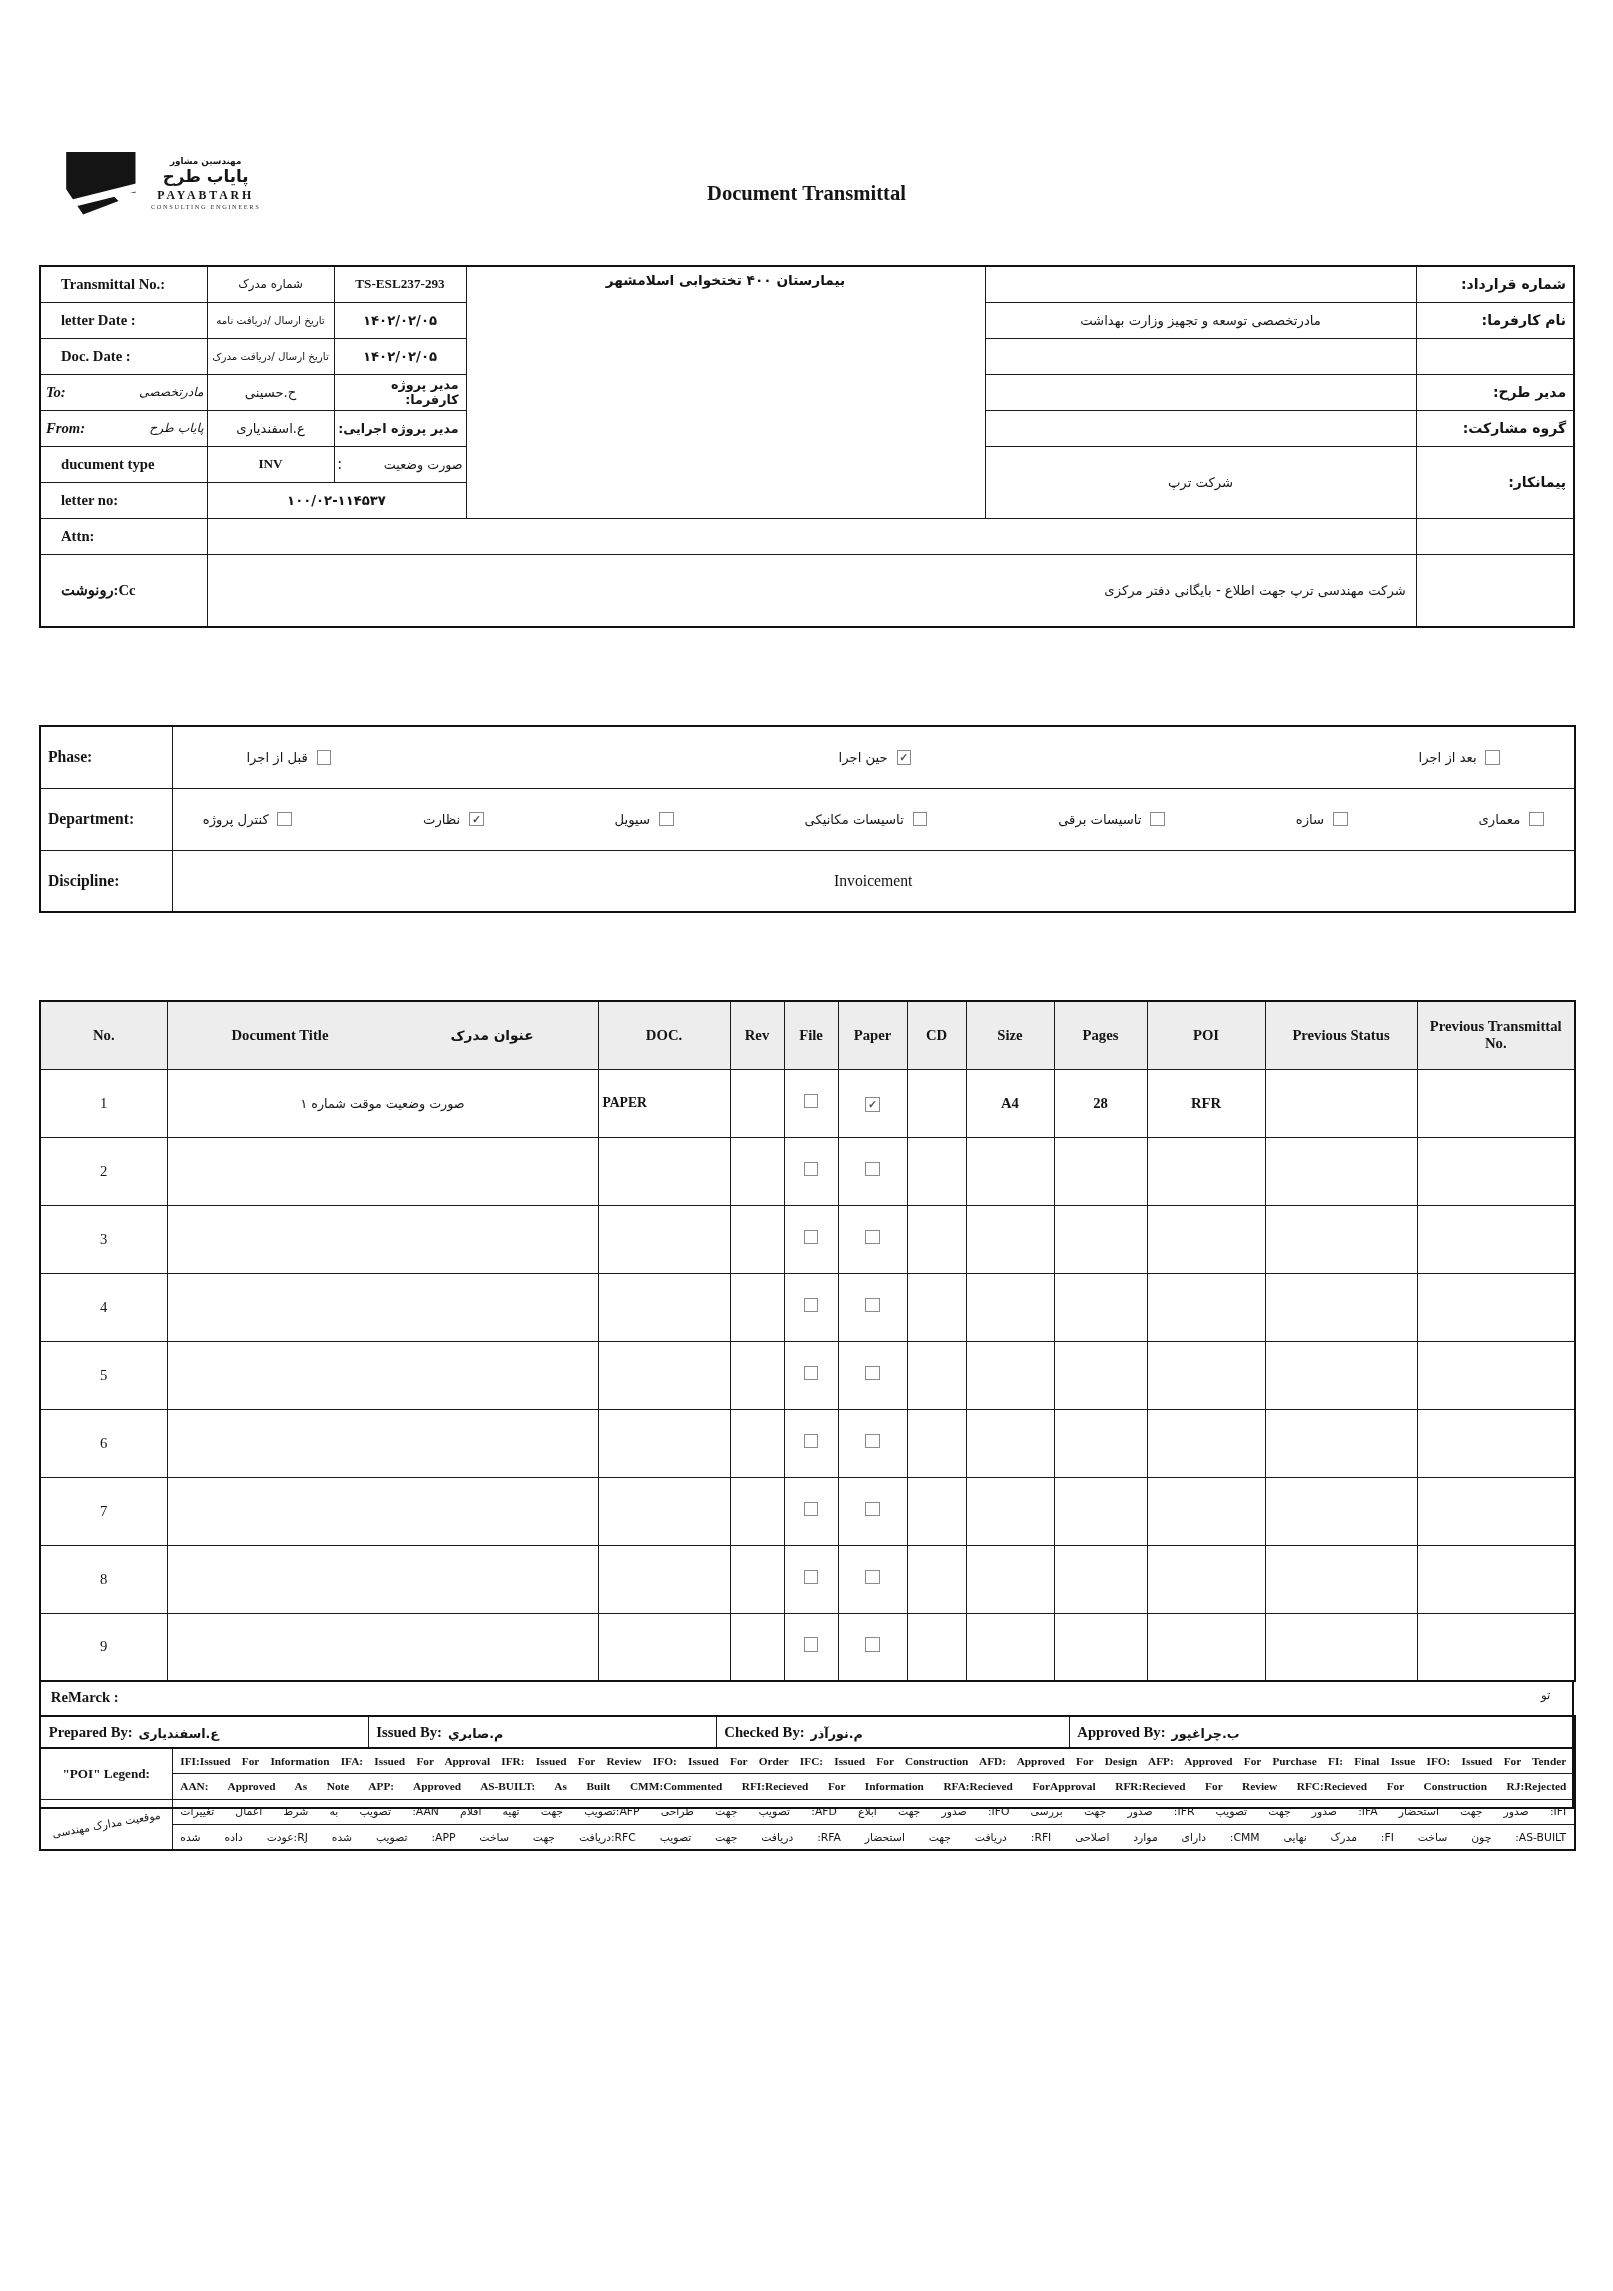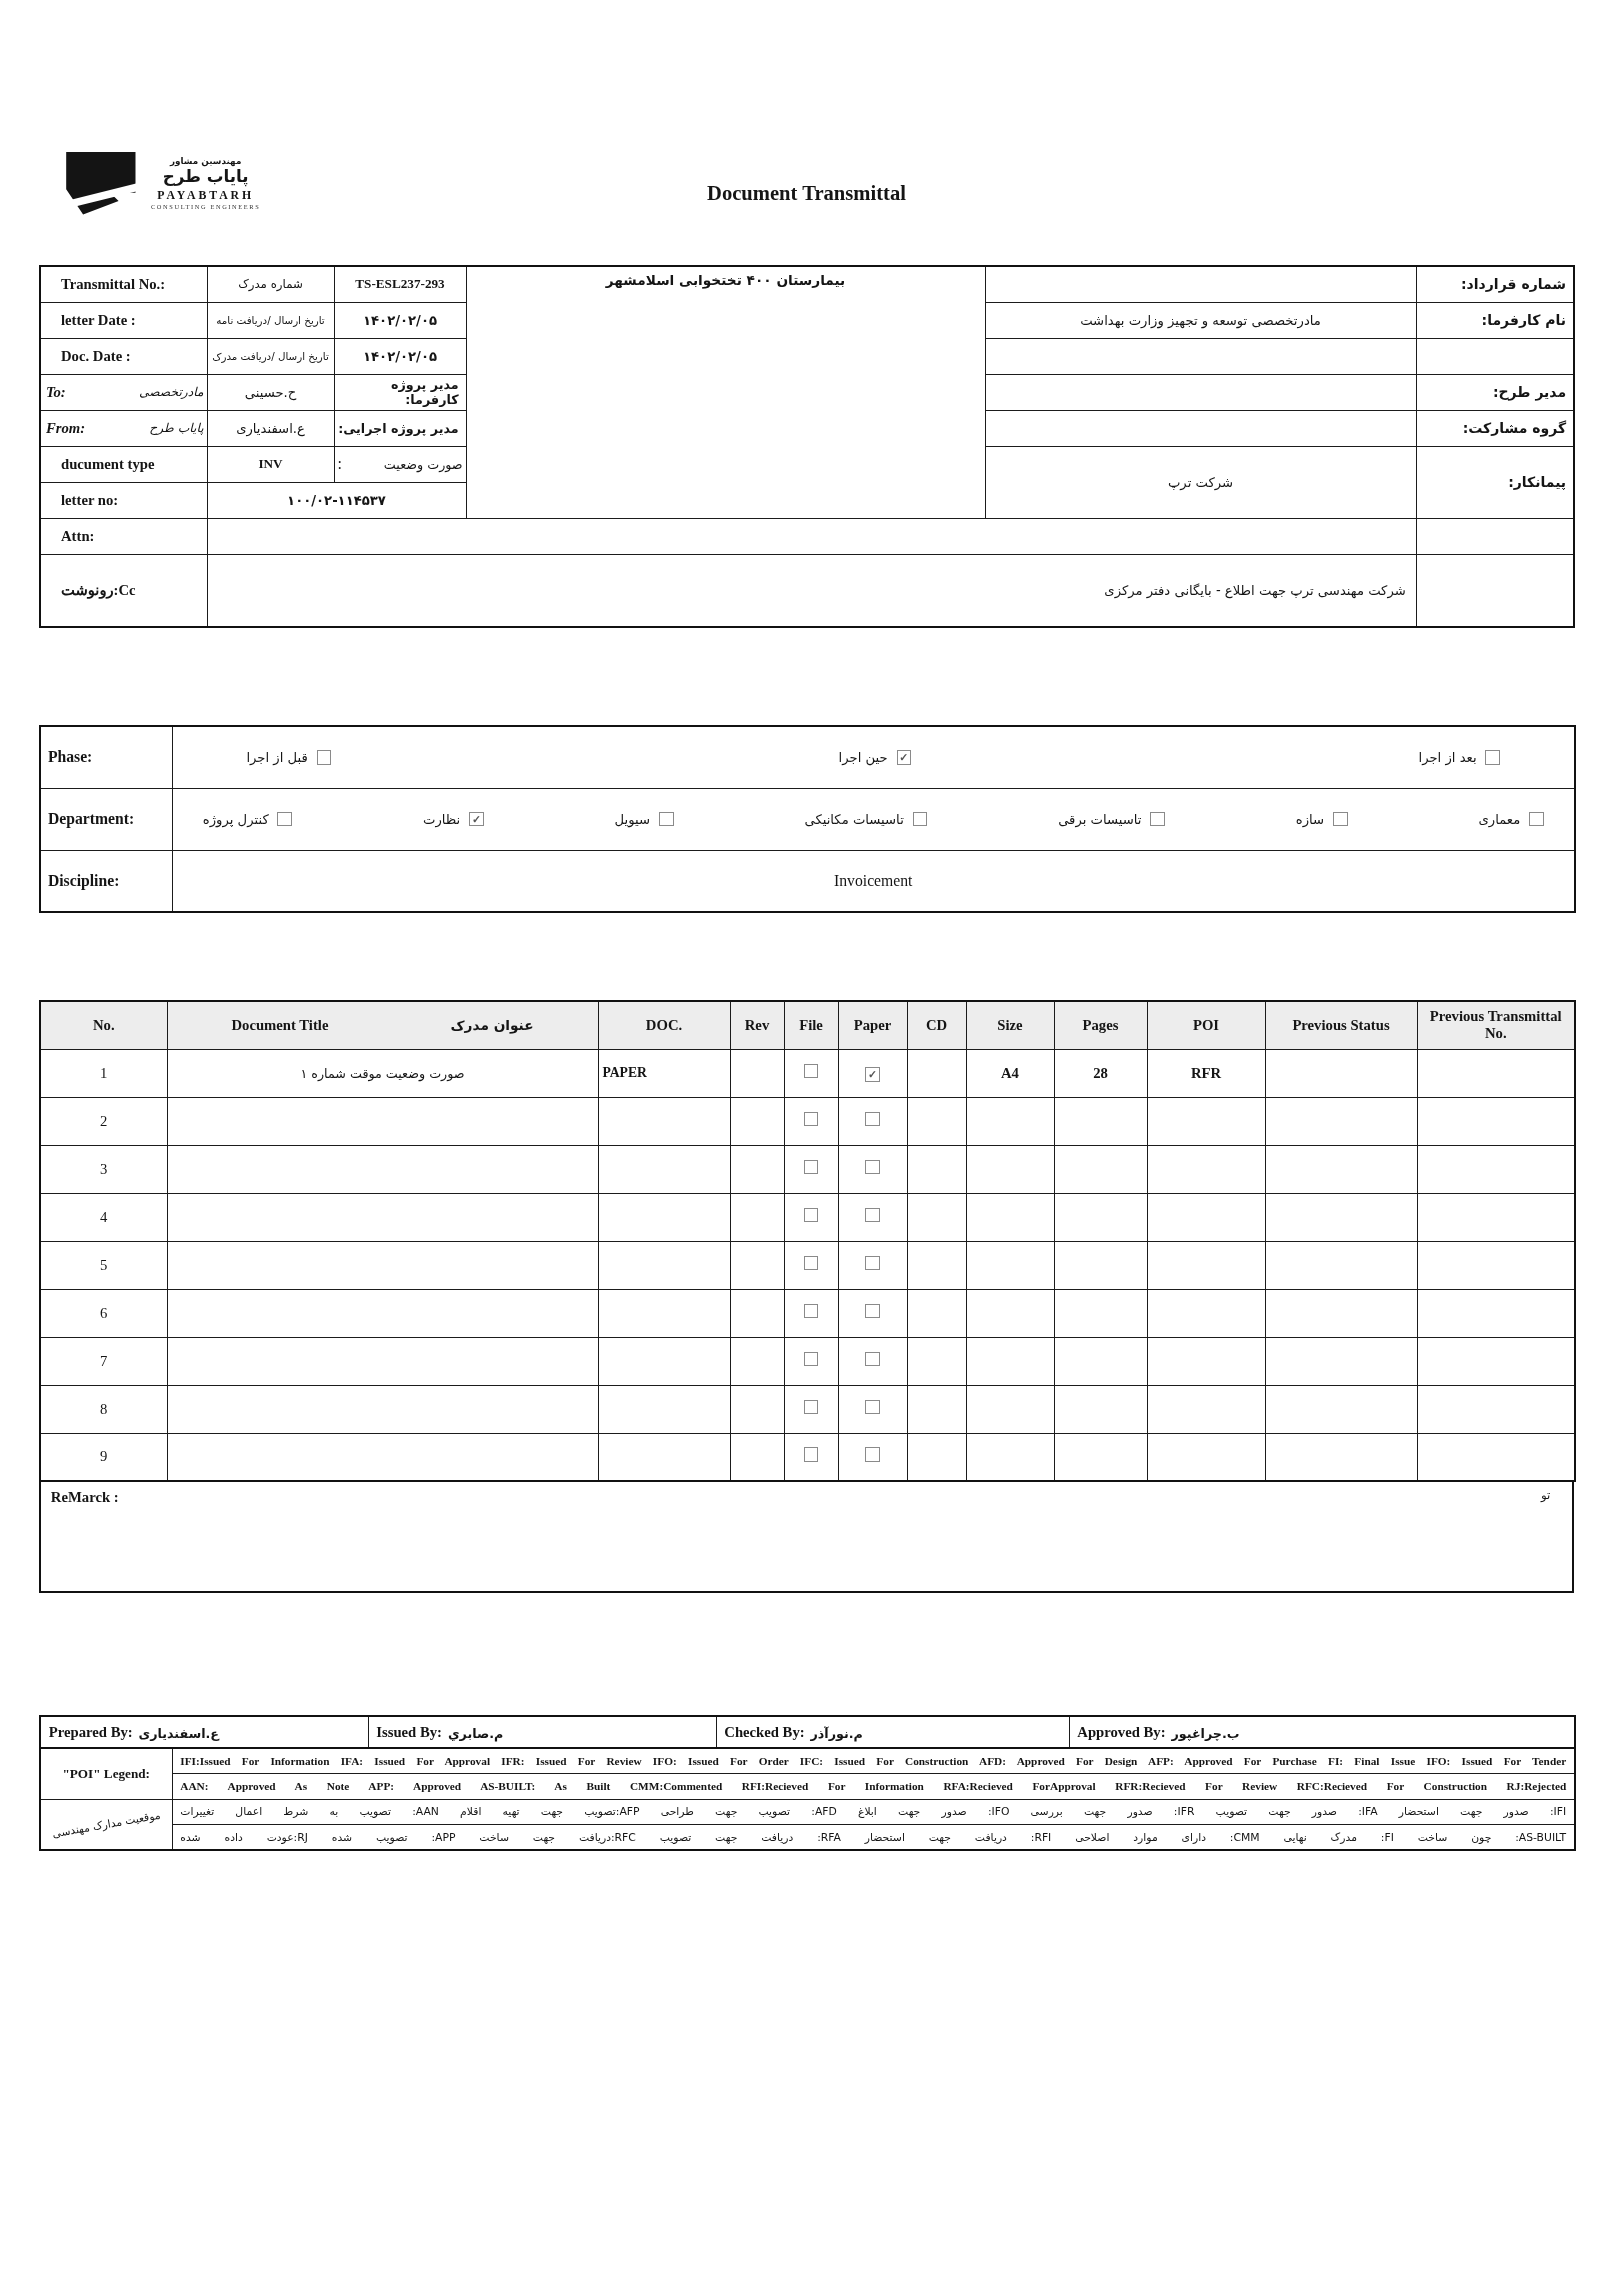--- a/index.html
+++ b/index.html
@@ -43,34 +43,34 @@
   .pad-phase{padding:0 71px;}
   .chk-item{display:inline-flex;align-items:center;gap:8.8px;}
   .chk-label{font-size:13.2px;font-family:"DejaVu Sans",sans-serif;}
   .cb{width:12.7px;height:12.7px;border:1.5px solid #8a8a8a;display:inline-flex;
       align-items:center;justify-content:center;background:#fff;flex:0 0 auto;}
   .cb.checked::after{content:"✓";font-size:10.8px;color:#555;font-weight:bold;line-height:1;}
   .disc-val{text-align:center;font-size:15.7px;}
   
   #main-block{position:absolute;left:39px;top:1000px;width:1535px;}
   #doc-table{width:1535px;}
-  #doc-table tr{height:48px;}
+  #doc-table tr{height:68px;}
   #doc-table thead td{background:#ededed;font-weight:bold;font-size:14.7px;text-align:center;}
   .hdr-small{font-size:11.8px;line-height:1.15;}
   .title-hdr{display:flex;justify-content:space-around;align-items:center;}
   .title-hdr .en{font-size:14.7px;font-weight:bold;}
   .title-hdr .fa-t{font-size:13.7px;font-weight:bold;}
   .c-no{text-align:center;font-size:14.7px;}
   .c-title{text-align:center;font-size:12.7px;direction:rtl;}
   .c-doc{text-align:left;font-weight:bold;font-size:13.7px;padding-left:3.9px;}
   .c-mid{text-align:center;font-size:12.7px;}
   .c-b{text-align:center;font-weight:bold;font-size:14.7px;}
   .cb-cell{text-align:center;}
   
-  #remark{border:2.5px solid #111;border-top:none;height:111px;position:relative;
+  #remark{border:2.5px solid #111;border-top:none;height:127px;position:relative;
           padding:5.9px 9.8px;box-sizing:border-box;}
   #remark-label{font-weight:bold;font-size:14.7px;}
   #remark-note{position:absolute;right:21.6px;top:5.9px;font-size:11.8px;direction:rtl;}
   
   #sig-table{position:absolute;left:39px;top:1715px;width:1535px;}
   #sig-table tr{height:32px;}
   .sig-cell{display:flex;align-items:flex-end;gap:5.9px;padding-left:4.9px;}
   .sig-lbl{font-weight:bold;font-size:14.7px;white-space:nowrap;}
   .sig-name{font-size:12.7px;font-weight:bold;font-family:"DejaVu Sans",sans-serif;direction:rtl;}
   

